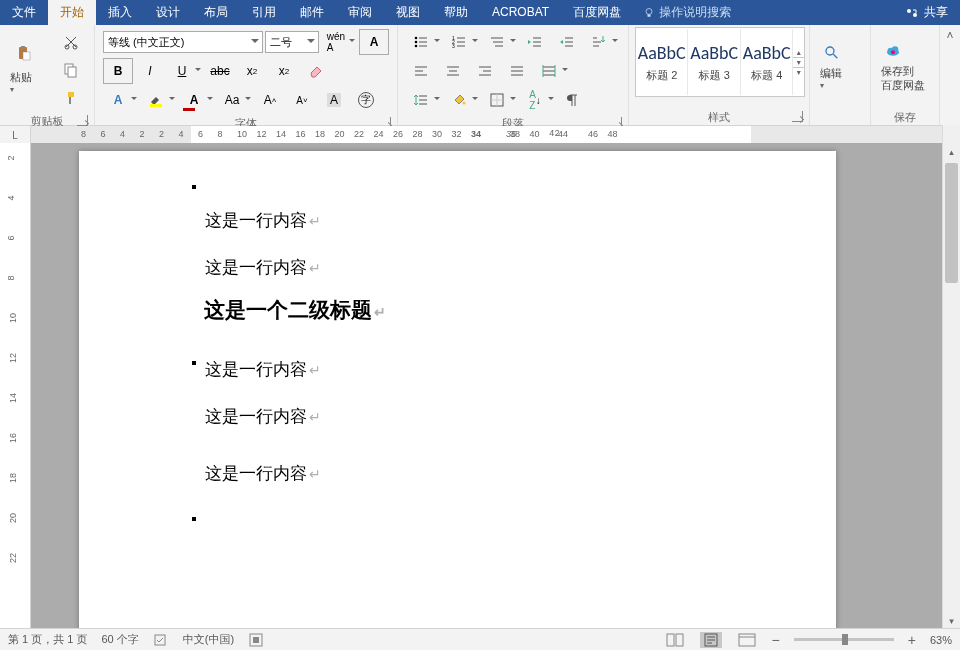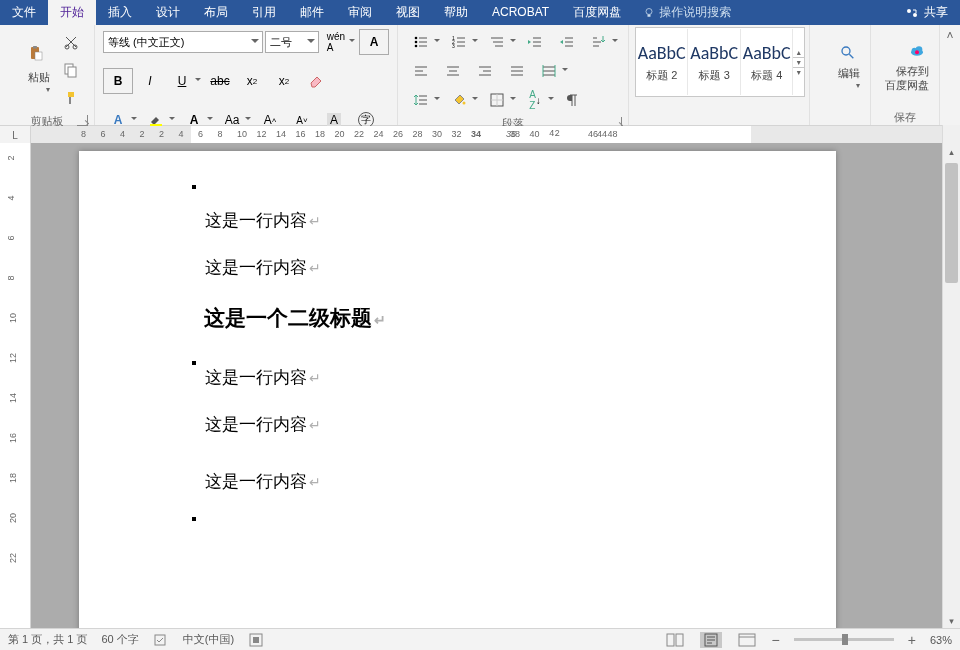--- a/index.html
+++ b/index.html
@@ -1,32 +1,32 @@
 <!DOCTYPE html>
 <html><head>
 <meta charset="utf-8">
 <style>
 html,body{margin:0;padding:0;font-family:"Microsoft YaHei","SimSun",sans-serif;font-size:12px;background:#fff;overflow:hidden}
 body{width:960px;height:650px;position:relative}
 .menubar{background:#2b579a;height:25px;display:flex;align-items:center;color:#fff}
 .menubar .tab{padding:0 12px;height:25px;line-height:25px;cursor:pointer}
-.menubar .tab.active{background:#f3f3f3;color:#4c1d95}
+.menubar .tab.active{background:#f3f3f3;color:#a16207}
 .menubar .spacer{flex:1}
 .menubar .tell{display:flex;align-items:center;gap:4px;padding:0 10px;color:#cde}
 .menubar .share{padding:0 12px;display:flex;align-items:center;gap:4px}
 .bulb{width:12px;height:12px;display:inline-block}
 .ribbon{background:#f3f3f3;border-bottom:1px solid #d4d4d4;height:100px;display:flex}
 .group{border-right:1px solid #e1e1e1;display:flex;flex-direction:column;align-items:center;padding:2px 6px 0 6px}
 .group-body{flex:1;display:flex;align-items:flex-start}
 .group-label{font-size:11px;color:#666;height:16px;line-height:16px;width:100%;text-align:center;position:relative}
 .dlaunch{position:absolute;right:0;top:2px;width:10px;height:10px;border:1px solid #888;border-left:none;border-top:none}
 .dlaunch::after{content:"";position:absolute;right:-1px;bottom:-1px;width:4px;height:4px;border-right:1px solid #888;border-bottom:1px solid #888;transform:rotate(-45deg)}
 .vcol{display:flex;flex-direction:column;gap:2px;padding:2px}
 .hrow{display:flex;align-items:center;gap:2px}
-.bigbtn{display:flex;flex-direction:column;align-items:flex-end;justify-content:center;width:40px;height:72px;gap:2px}
+.bigbtn{display:flex;flex-direction:column;align-items:flex-start;justify-content:center;width:40px;height:72px;gap:2px}
 .bigbtn .lbl{font-size:11px;color:#444;text-align:center;line-height:12px}
 .ic{width:16px;height:16px;display:inline-flex;align-items:center;justify-content:center}
 .ic svg{width:16px;height:16px}
 .btn{padding:1px 3px;border:1px solid transparent}
 .sel{height:20px;border:1px solid #ababab;background:#fff;display:flex;align-items:center;padding:0 14px 0 4px;position:relative;font-size:11px}
 .sel::after{content:"";position:absolute;right:3px;top:7px;border:4px solid transparent;border-top-color:#666}
 .fontname{width:140px}
 .fontsize{width:34px}
 .sq{width:22px;height:22px;display:inline-flex;align-items:center;justify-content:center;border:1px solid transparent}
 .sq.boxed{border-color:#ababab}
@@ -145,21 +145,21 @@
                 <path d="M7 7v7" stroke="#888" stroke-width="2"></path>
               </svg>
             </span>
           </span>
       </div>
     </div>
     <div class="group-label"><span>剪贴板</span><span class="dlaunch"></span></div>
   </div>
 
   <div class="group">
-    <div class="group-body vcol" style="gap:13px">
+    <div class="group-body vcol" style="gap:3px">
       <div class="hrow">
         <div class="sel fontname">
             <span>等线 (中文正文)</span>
           </div>
         <div class="sel fontsize">
             <span>二号</span>
           </div>
         <span class="sq btn dd">
             <span style="font-size:10px">wén<br>A</span>
           </span>
@@ -213,20 +213,21 @@
             <span style="font-size:8px">˅</span>
           </span>
         <span class="sq btn">
             <span style="background:#ddd;padding:0 3px">A</span>
           </span>
         <span class="sq btn">
             <span style="border:1px solid #555;border-radius:50%;width:14px;height:14px;display:inline-flex;align-items:center;justify-content:center;font-size:10px">字</span>
           </span>
       </div>
     </div>
+    <div class="group-label"><span>字体</span><span class="dlaunch"></span></div>
   </div>
 
   <div class="group">
     <div class="group-body vcol" style="gap:3px">
       <div class="hrow">
         <span class="sq btn dd">
             <span class="ic">
               <svg viewBox="0 0 16 16">
                 <circle cx="3" cy="4" r="1.3"></circle>
                 <circle cx="3" cy="8" r="1.3"></circle>
@@ -373,20 +374,21 @@
             <span class="prev">AaBbC</span>
             <span class="nm">标题 4</span>
           </div>
         <div class="gal-more">
             <div>▴</div>
             <div>▾</div>
             <div>▾</div>
           </div>
       </div>
     </div>
+    <div class="group-label"><span>样式</span><span class="dlaunch"></span></div>
   </div>
 
   <div class="group">
     <div class="group-body">
       <div class="bigbtn btn">
         <span class="ic" style="width:24px;height:24px">
             <svg viewBox="0 0 24 24">
               <circle cx="9" cy="9" r="6" fill="none" stroke="#3a7ac0" stroke-width="2"></circle>
               <path d="M14 14l6 6" stroke="#3a7ac0" stroke-width="2"></path>
             </svg>
@@ -442,21 +444,21 @@
       <span class="tick" style="left: 342.5px;">24</span>
       <span class="tick" style="left: 362px;">26</span>
       <span class="tick" style="left: 381.5px;">28</span>
       <span class="tick" style="left: 401px;">30</span>
       <span class="tick" style="left: 420.5px;">32</span>
       <span class="tick" style="left: 440px; font-weight: bold;">34</span>
       <span class="tick" style="left: 475px; font-style: italic;">36</span>
       <span class="tick" style="left: 479px;">38</span>
       <span class="tick" style="left: 498.5px;">40</span>
       <span class="tick" style="left: 518px; font-family: Liberation Mono, monospace;">42</span>
-      <span class="tick" style="left: 566px;">44</span>
+      <span class="tick" style="left: 527px;">44</span>
       <span class="tick" style="left: 557px;">46</span>
       <span class="tick" style="left: 576.5px;">48</span>
     </div>
 </div>
 <div class="split"></div>
 
 <div class="doc-area">
   <div class="ruler-v" id="vscale">
       <span class="tick" style="top: 10px;">2</span>
       <span class="tick" style="top: 50px;">4</span>
@@ -469,21 +471,21 @@
       <span class="tick" style="top: 330px;">18</span>
       <span class="tick" style="top: 370px;">20</span>
       <span class="tick" style="top: 410px;">22</span>
     </div>
   <div class="doc-scroll">
     <div class="page">
       <span class="dot" style="top:20px"></span>
       <div class="pp" style="margin-top:44px"><span>这是一行内容</span><span class="ret">↵</span></div>
       <div class="pp"><span>这是一行内容</span><span class="ret">↵</span></div>
       <span class="dot" style="top:196px"></span>
-      <div class="h2" style="margin-top:25px"><span>这是一个二级标题</span><span class="ret">↵</span></div>
+      <div class="h2" style="margin-top:17px"><span>这是一个二级标题</span><span class="ret">↵</span></div>
       <div class="pp" style="margin-top:34px"><span>这是一行内容</span><span class="ret">↵</span></div>
       <div class="pp"><span>这是一行内容</span><span class="ret">↵</span></div>
       <span class="dot" style="top:352px"></span>
       <div class="pp" style="margin-top:34px"><span>这是一行内容</span><span class="ret">↵</span></div>
 
     </div>
   </div>
 </div>
 
 <div class="vbar">

